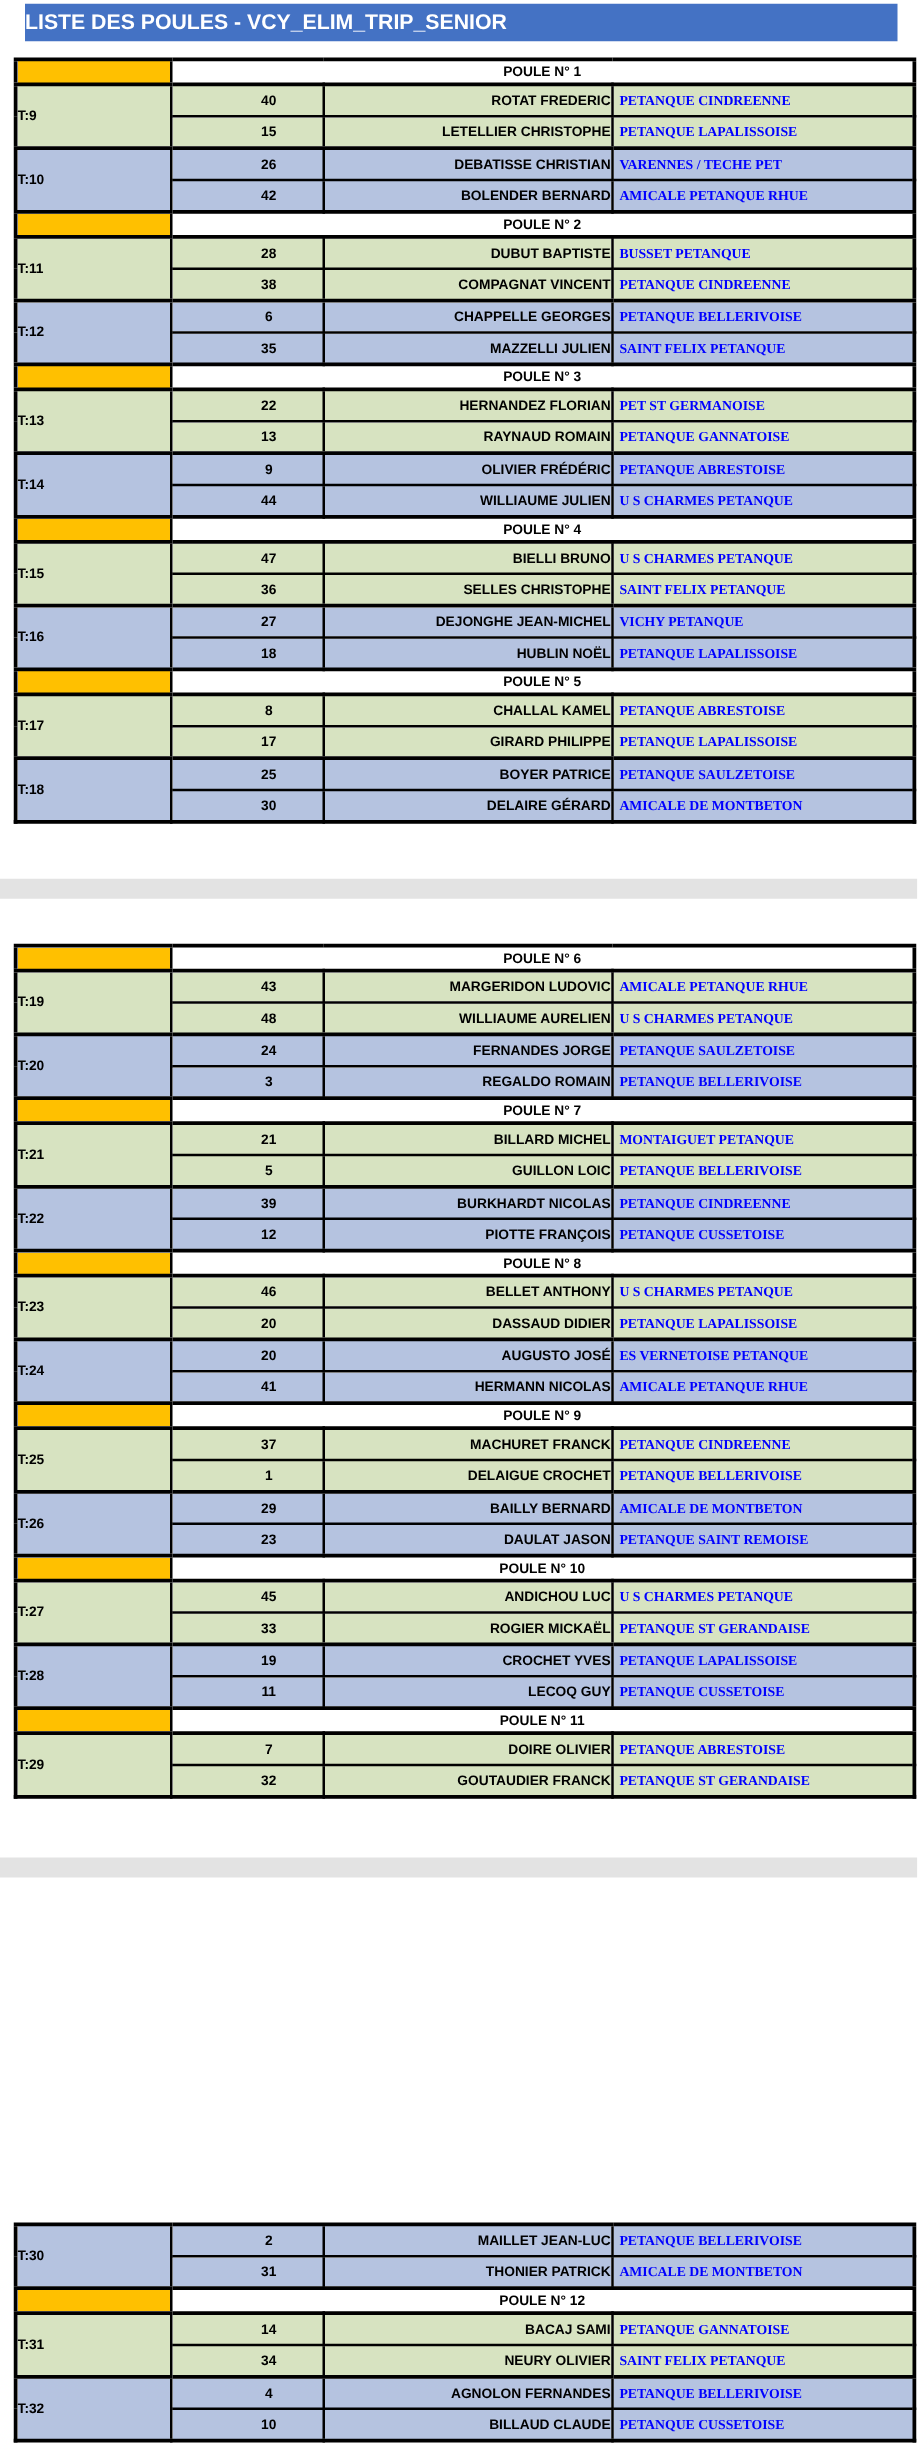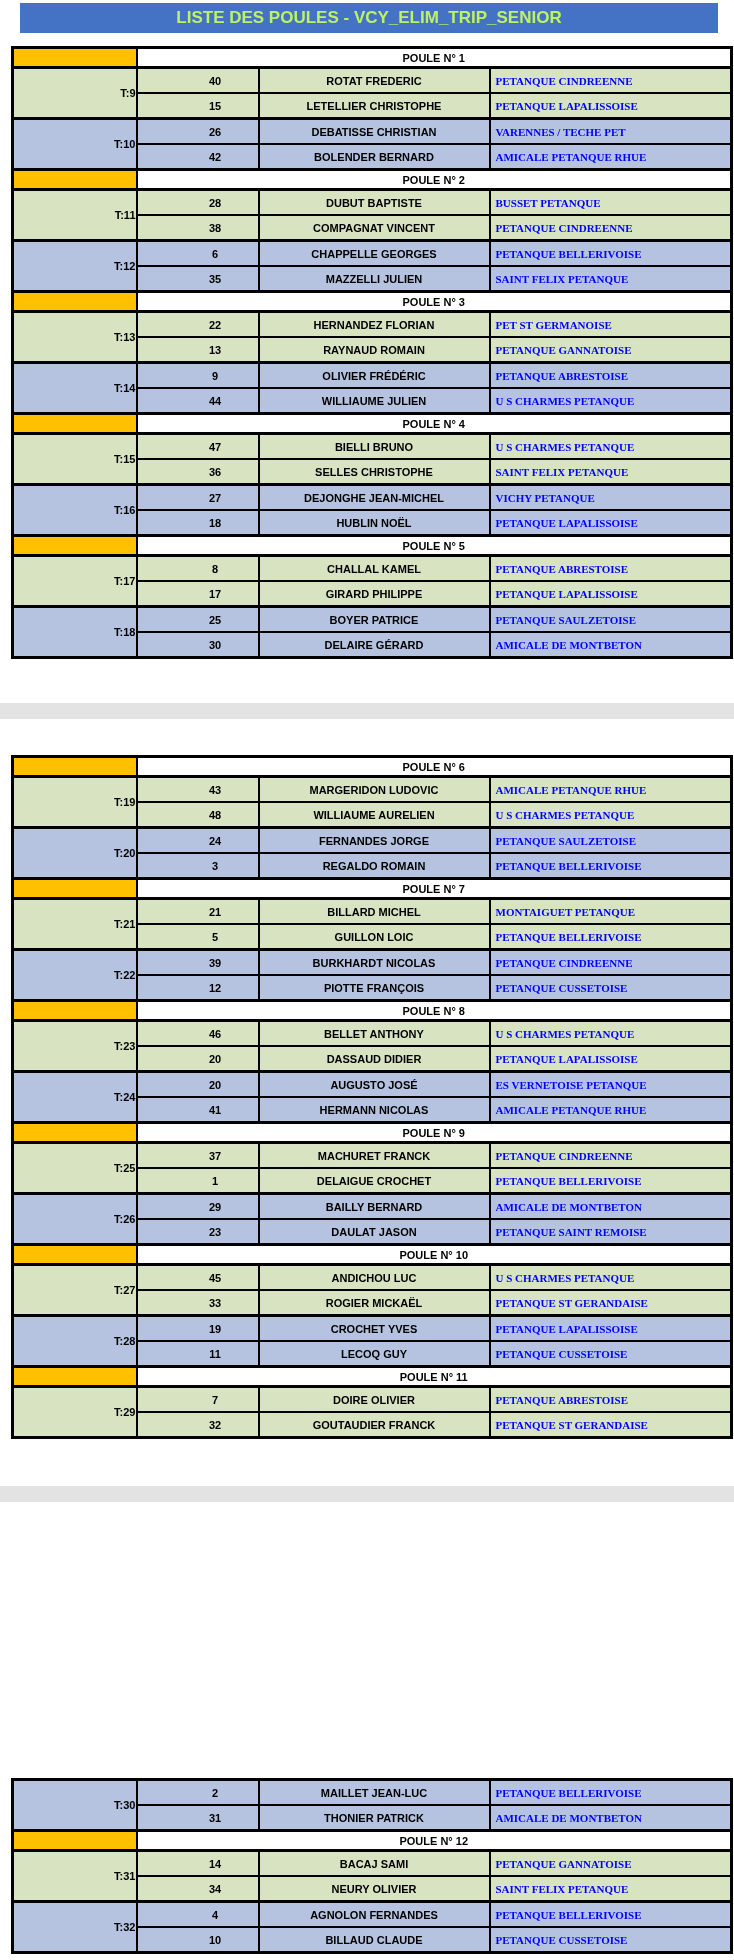--- a/index.html
+++ b/index.html
@@ -14,24 +14,23 @@
     width: 734px;
     height: 1960px;
     background: #ffffff;
     overflow: hidden;
   }
   .banner {
     margin: 3px 16px 0 20px;
     height: 30px;
     line-height: 30px;
     background: #4472C4;
-    color: #bef264;
+    color: #ffffff;
     font-size: 17px;
     font-weight: bold;
-    text-align: center;
     white-space: nowrap;
   }
   table.pool-table {
     border-collapse: collapse;
     table-layout: fixed;
     width: 719px;
     margin-left: 11px;
     border: 3px solid #000000;
   }
   table.t1 { margin-top: 13px; }
@@ -53,23 +52,23 @@
     white-space: nowrap;
   }
   tr.pool-header-row td {
     height: 17px;
     border-top: 3px solid #000000;
     border-bottom: 3px solid #000000;
   }
   tr.team-first td { border-top: 3px solid #000000; }
   td.orange-cell { background: #FFC000; }
   td.pool-label  { background: #ffffff; text-align: center; }
-  td.team-cell   { text-align: right; }
+  td.team-cell   { text-align: left; }
   td.num-cell    { text-align: center; padding-left: 35px; }
-  td.name-cell   { text-align: center; padding-left: 0; }
+  td.name-cell   { text-align: right; padding-left: 0; }
   td.club-cell   { text-align: left; padding-left: 5px; color: #0000FF; font-family: Liberation Serif, serif; }
   tr.green td { background: #D7E3C1; }
   tr.blue td  { background: #B5C3E0; }
   .pagebreak {
     width: 734px;
     height: 16px;
     background: #E3E3E3;
   }
   .bar1 { margin-top: 44px; }
   .bar2 { margin-top: 47px; }

